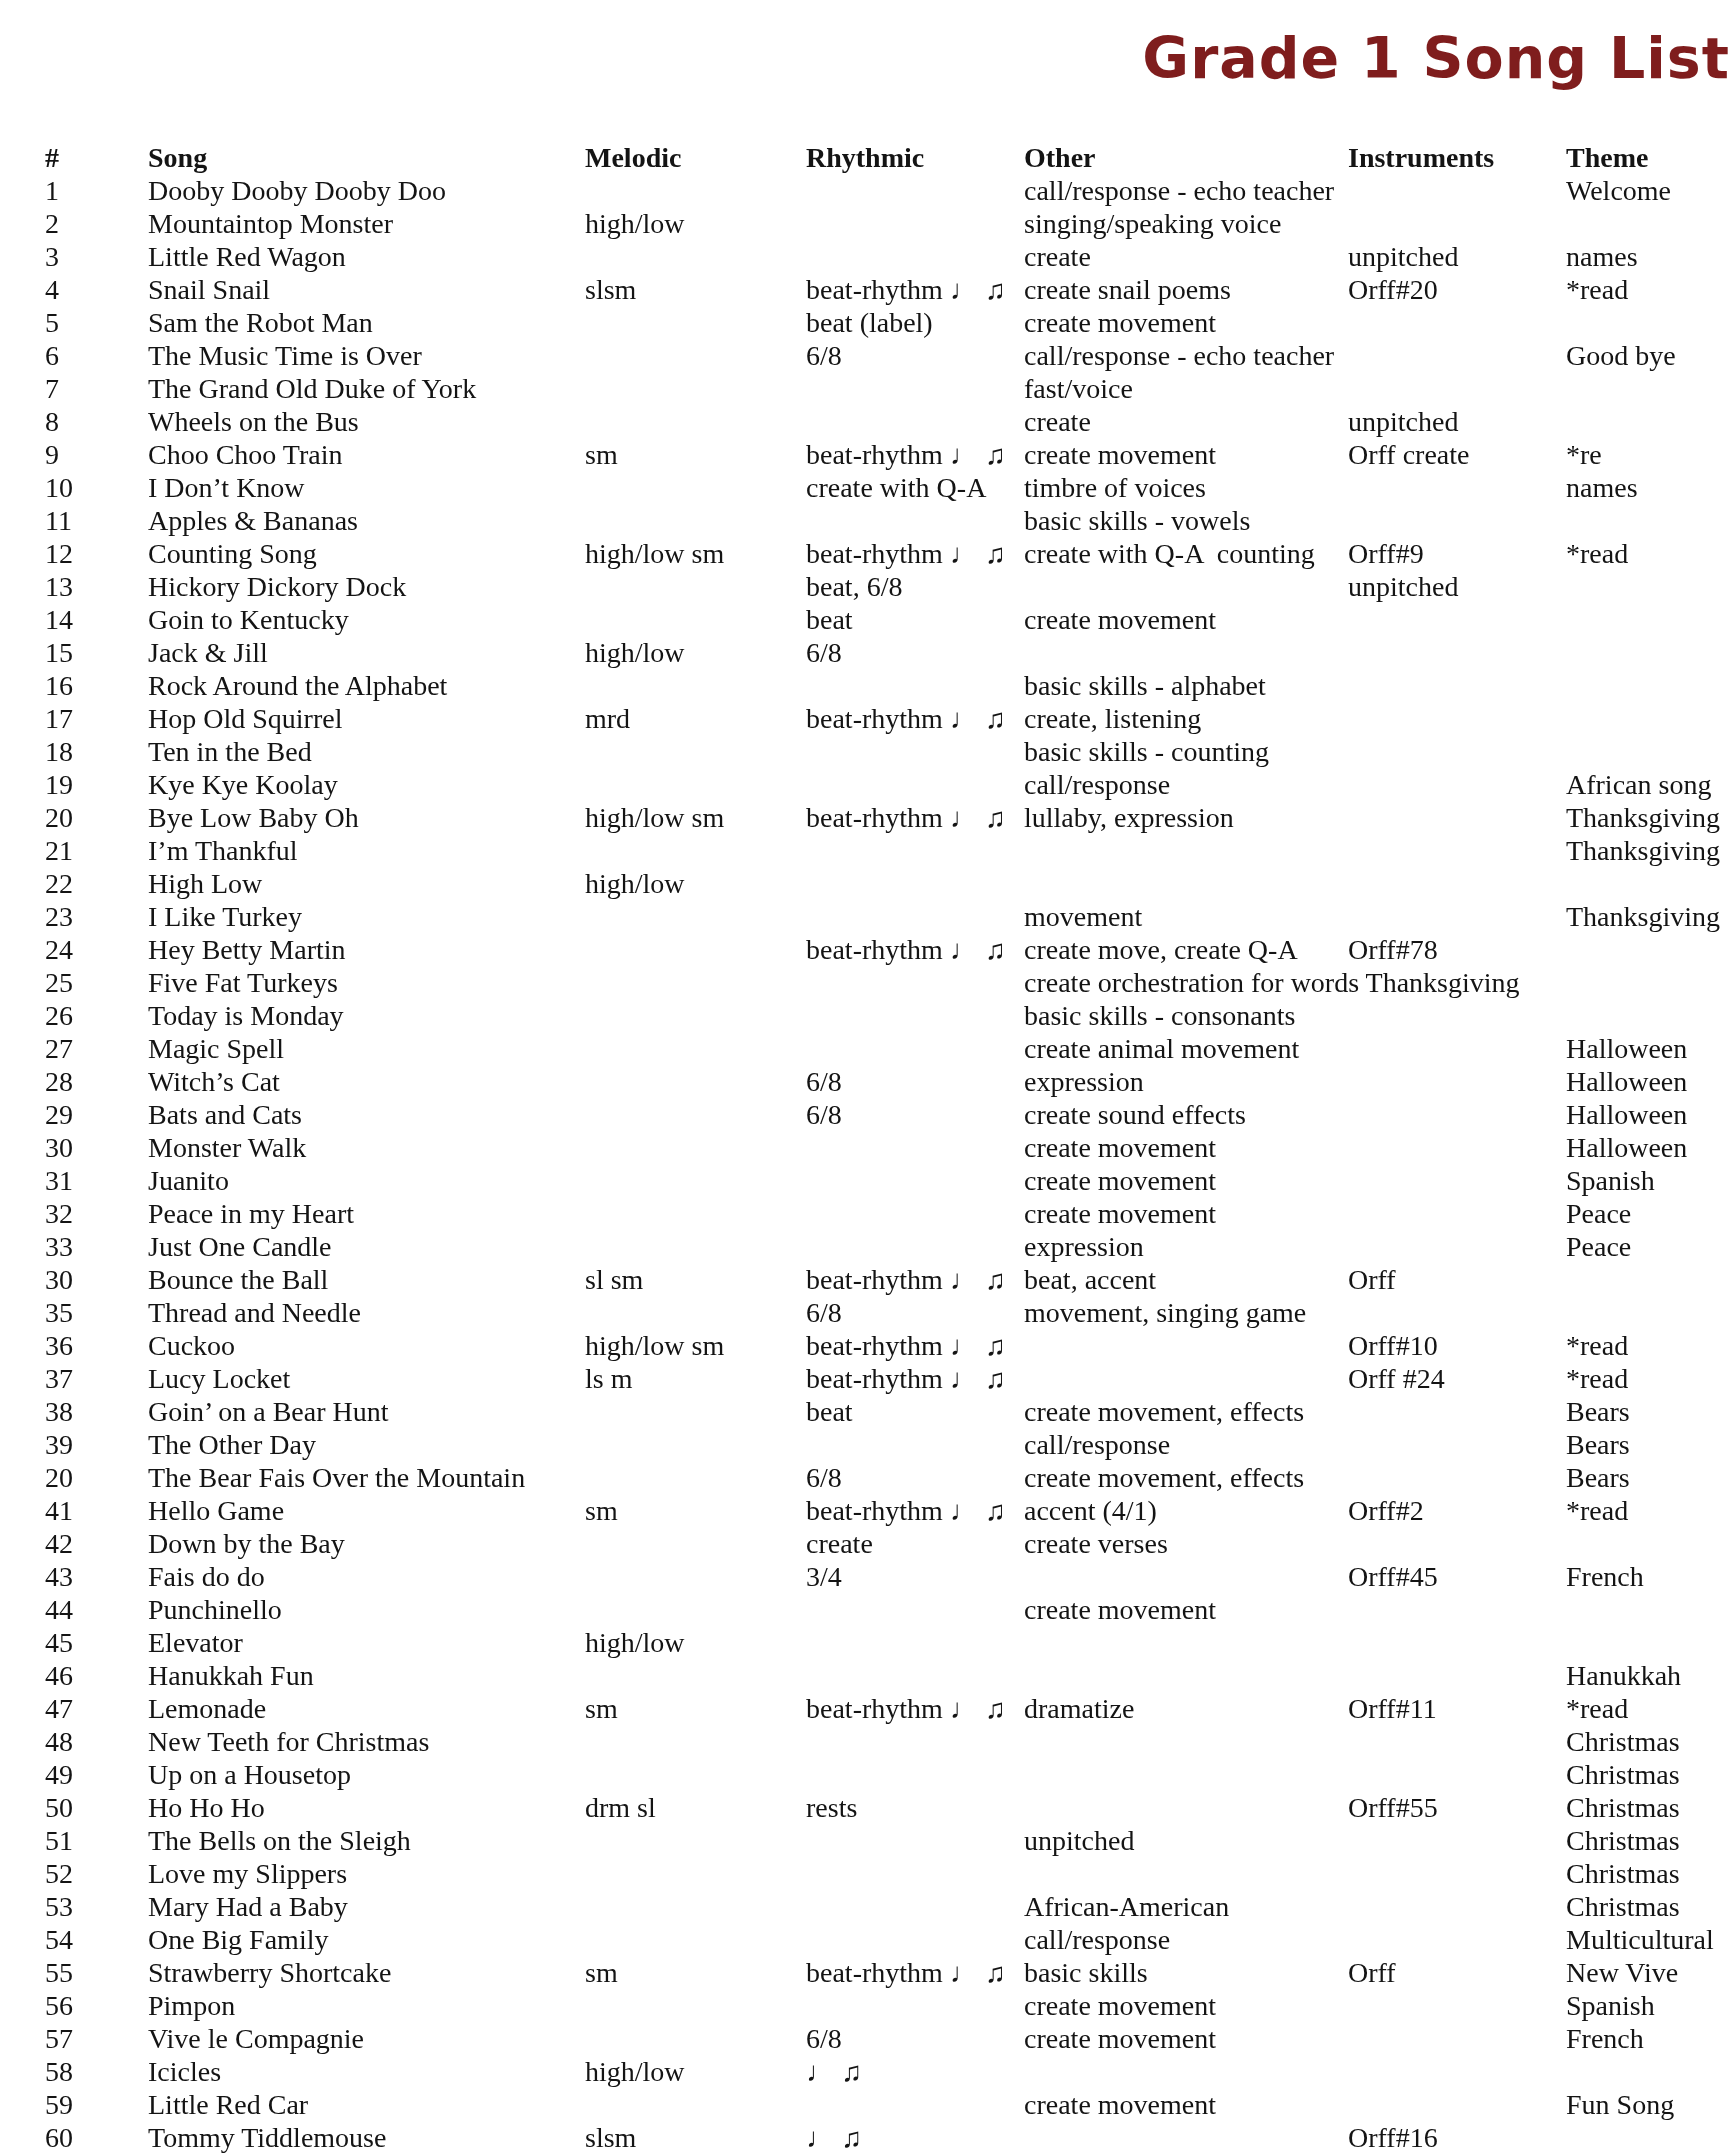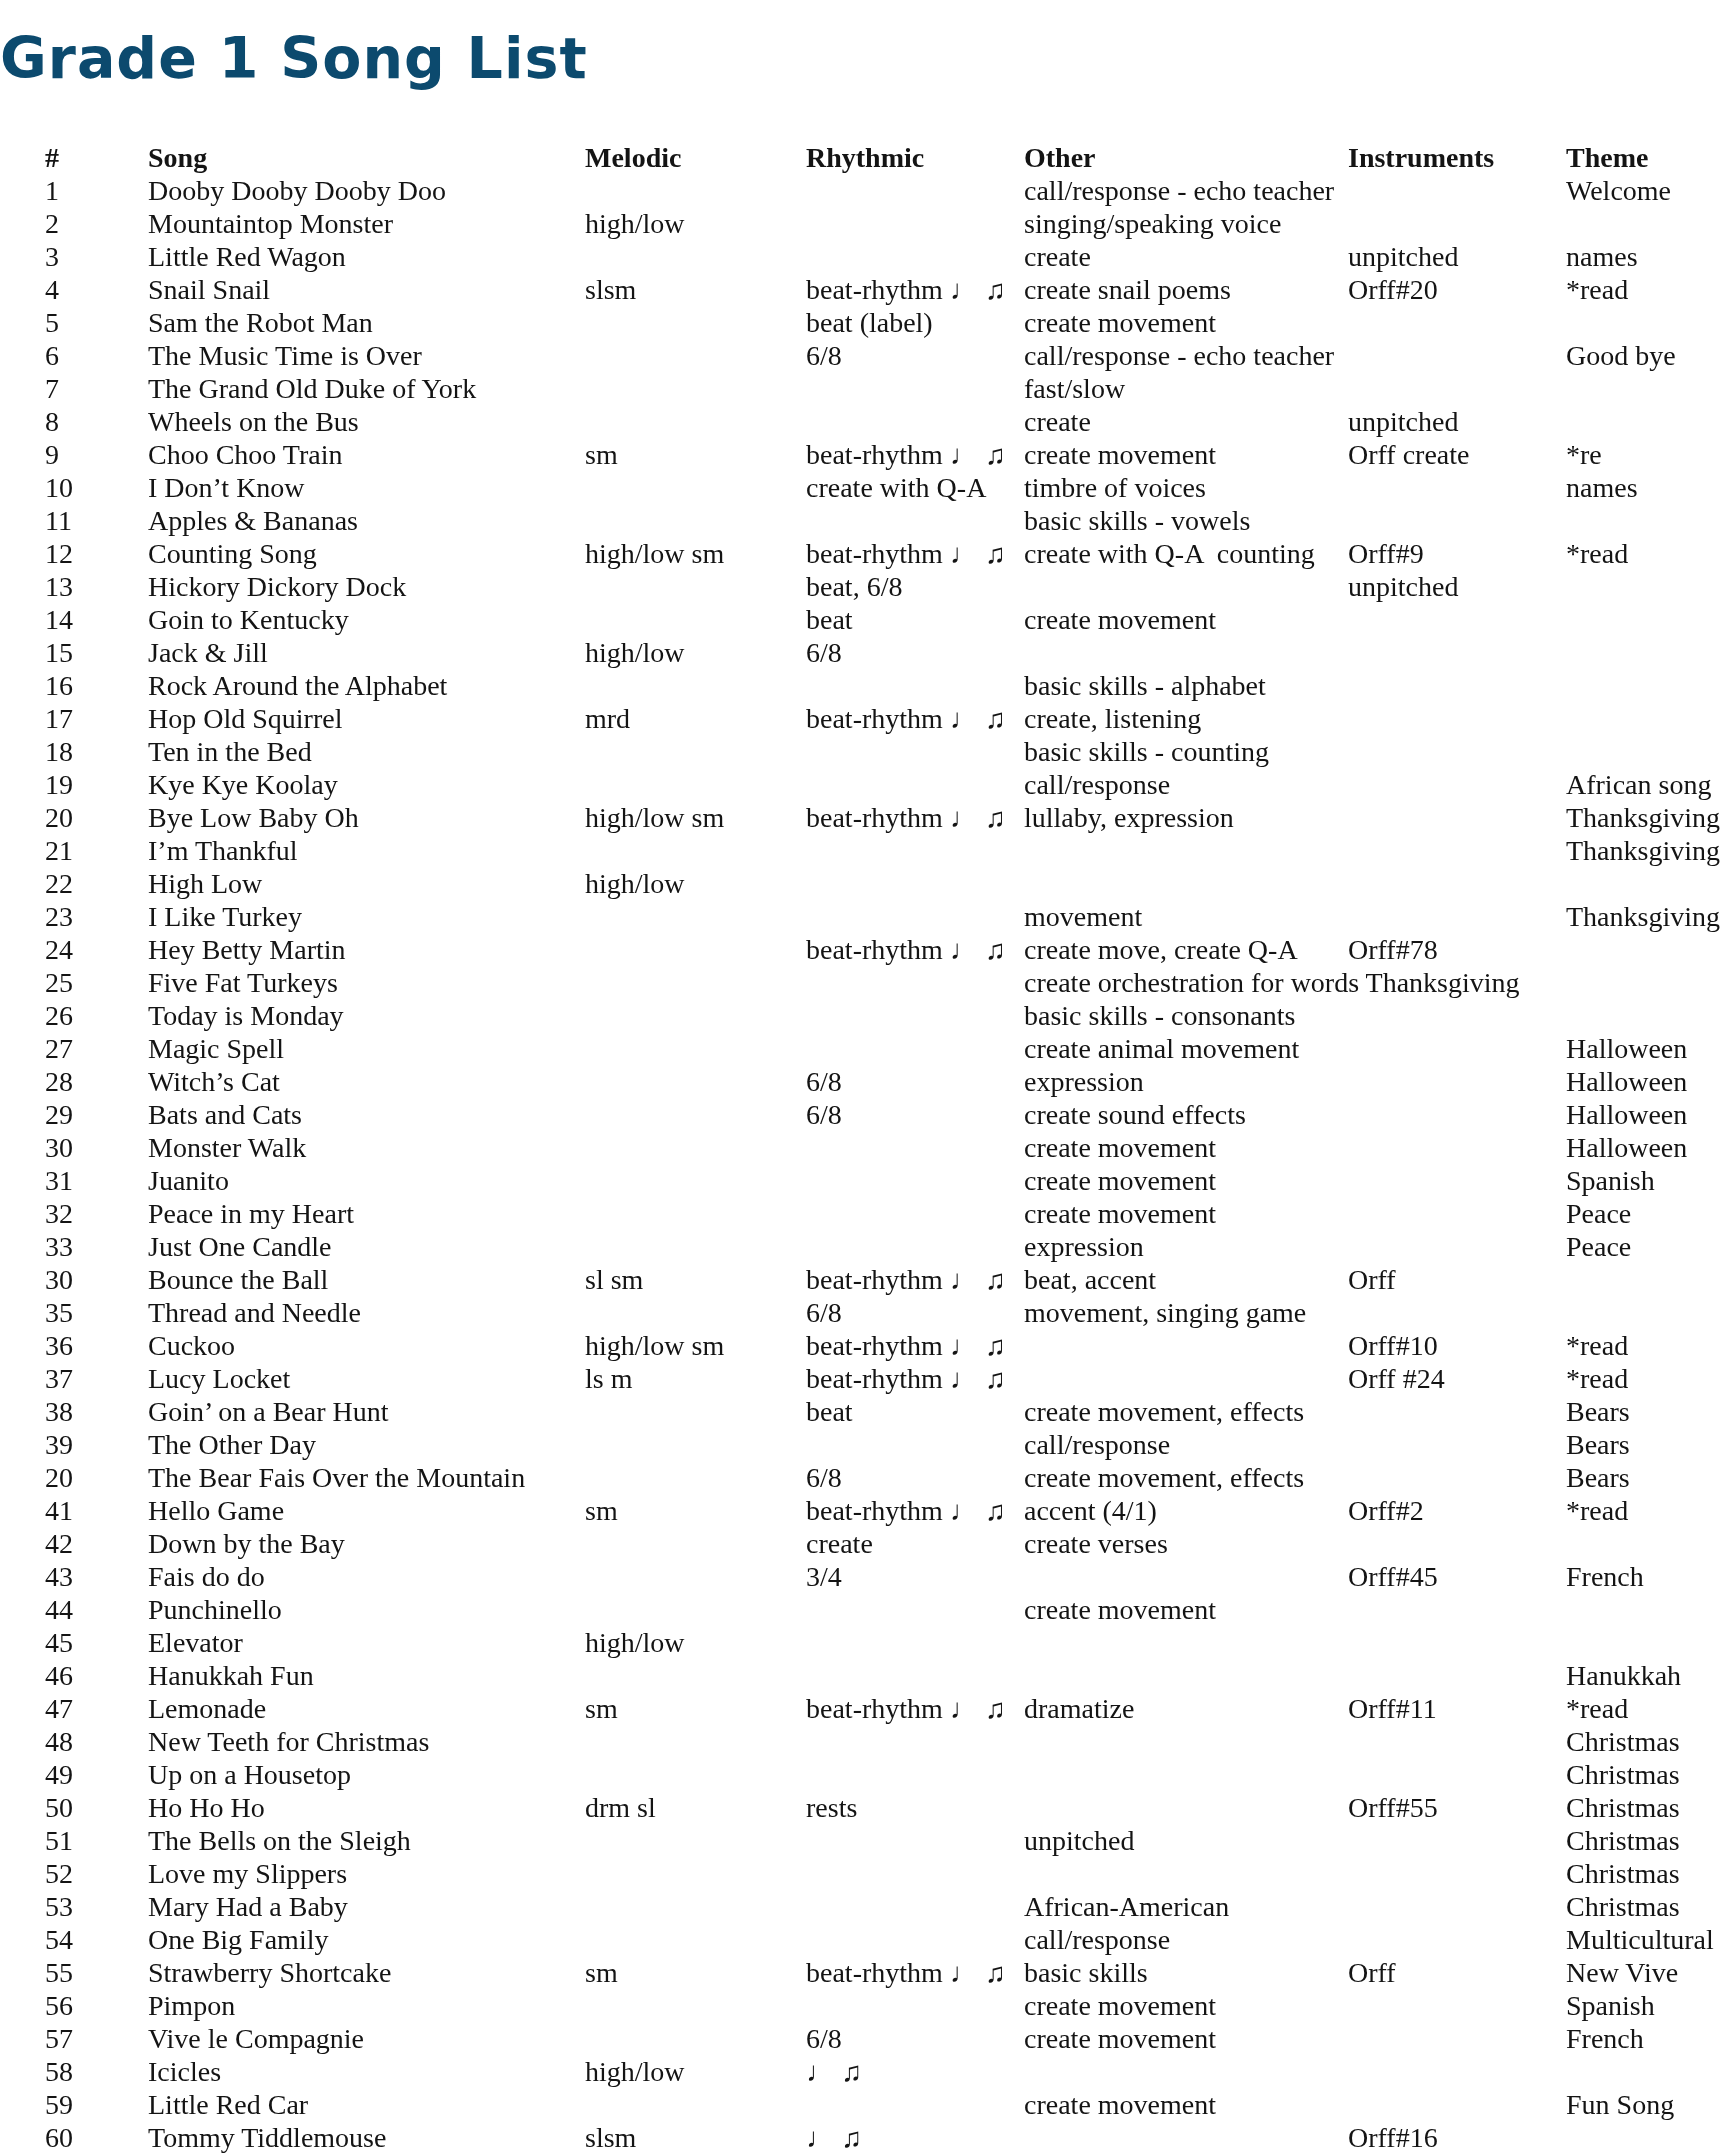--- a/index.html
+++ b/index.html
@@ -2,24 +2,24 @@
 <html><head>
 <meta charset="utf-8">
 <style>
   html,body { margin:0; padding:0; }
   body {
     width:1730px; height:2155px; background:#ffffff; color:#141414;
     font-family:"Liberation Serif", serif; position:relative; overflow:hidden;
   }
   .title {
     position:absolute; top:25px; left:0; width:100%;
-    text-align:left;
+    text-align:right;
     font-family:"DejaVu Sans", sans-serif;
     font-weight:700; font-size:57px; letter-spacing:1px;
-    color:#0c4a6e;
+    color:#7f1d1d;
   }
   .songtable {
     position:absolute; left:45px; top:141px;
     display:grid;
     grid-template-columns:103px 437px 221px 218px 324px 218px 164px;
     grid-auto-rows:33px;
     font-size:28px; line-height:33px;
   }
   .hdr { font-weight:bold; }
   .cell { white-space:pre; overflow:visible; }
@@ -99,21 +99,21 @@
     <div class="cell">call/response - echo teacher</div>
     <div class="cell"></div>
     <div class="cell">Good bye</div>
   </div>
 
   <div class="row">
     <div class="cell">7</div>
     <div class="cell">The Grand Old Duke of York</div>
     <div class="cell"></div>
     <div class="cell"></div>
-    <div class="cell">fast/slow</div>
+    <div class="cell">fast/voice</div>
     <div class="cell"></div>
     <div class="cell"></div>
   </div>
 
   <div class="row">
     <div class="cell">8</div>
     <div class="cell">Wheels on the Bus</div>
     <div class="cell"></div>
     <div class="cell"></div>
     <div class="cell">create</div>

